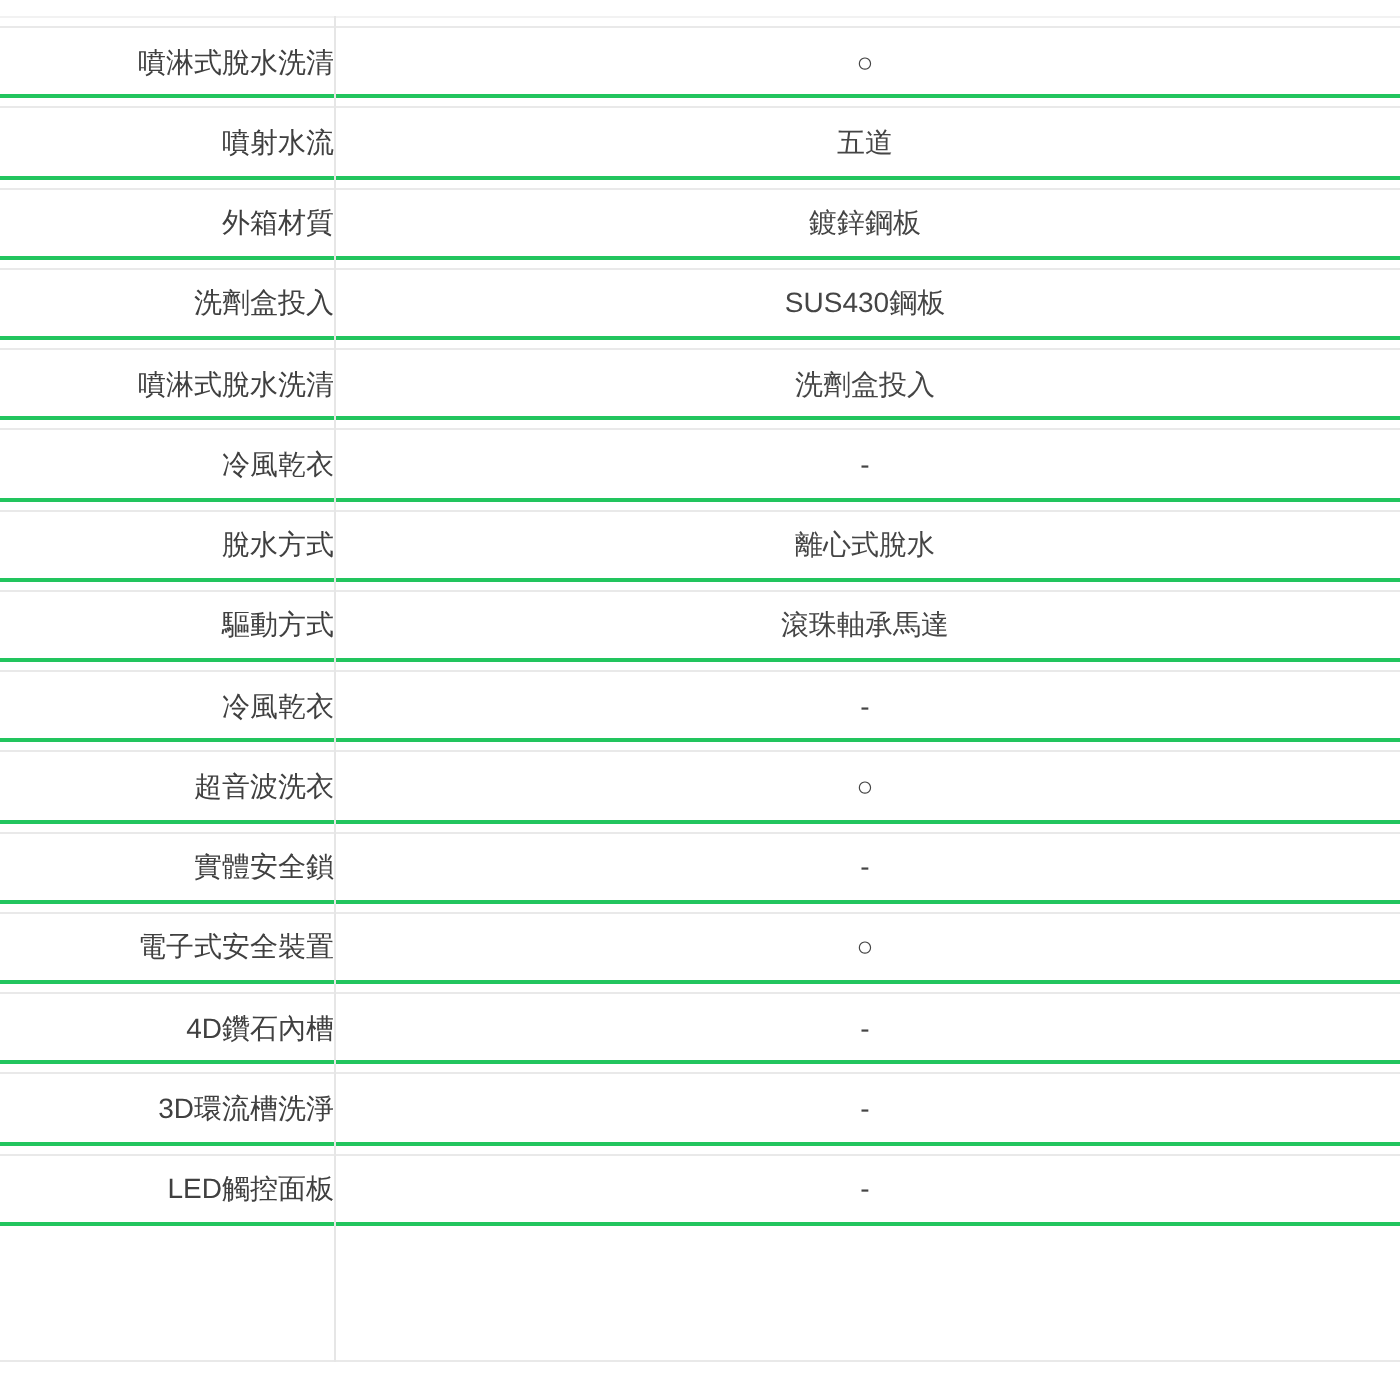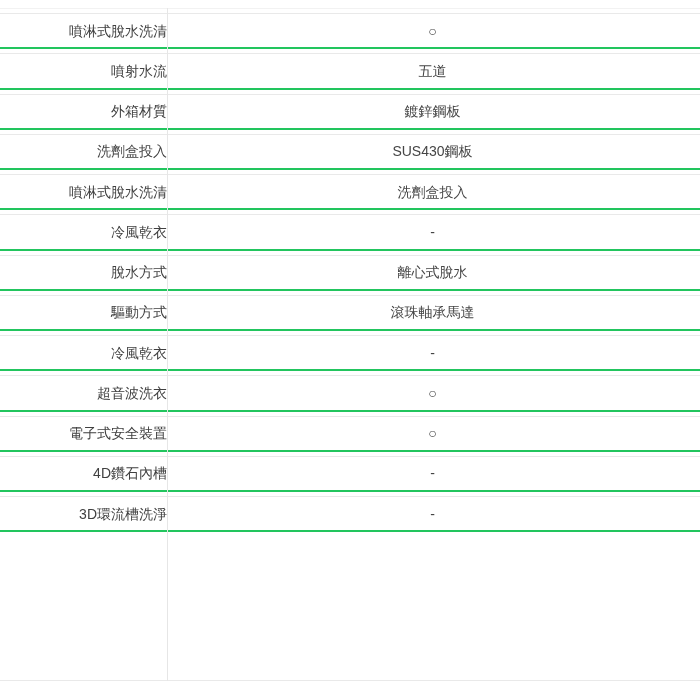--- a/index.html
+++ b/index.html
@@ -123,35 +123,43 @@
       <td class="label-cell">冷風乾衣</td>
       <td class="value-cell">-</td>
     </tr>
 
     <tr>
       <td class="label-cell">超音波洗衣</td>
       <td class="value-cell">○</td>
     </tr>
 
 
+    <tr>
+      <td class="label-cell">實體安全鎖</td>
+      <td class="value-cell">-</td>
+    </tr>
 
     <tr>
       <td class="label-cell">電子式安全裝置</td>
       <td class="value-cell">○</td>
     </tr>
 
     <tr>
       <td class="label-cell">4D鑽石內槽</td>
       <td class="value-cell">-</td>
     </tr>
 
     <tr>
       <td class="label-cell">3D環流槽洗淨</td>
       <td class="value-cell">-</td>
     </tr>
 
+    <tr>
+      <td class="label-cell">LED觸控面板</td>
+      <td class="value-cell">-</td>
+    </tr>
   </tbody>
   </table>
 
   <div class="hairline bottom-close"></div>
   <div class="v-divider"></div>
 
 </div>
 
 </body></html>

